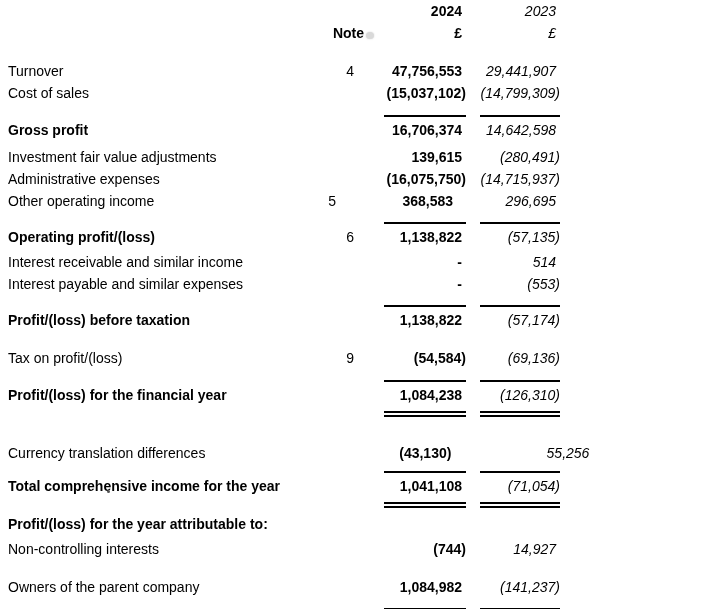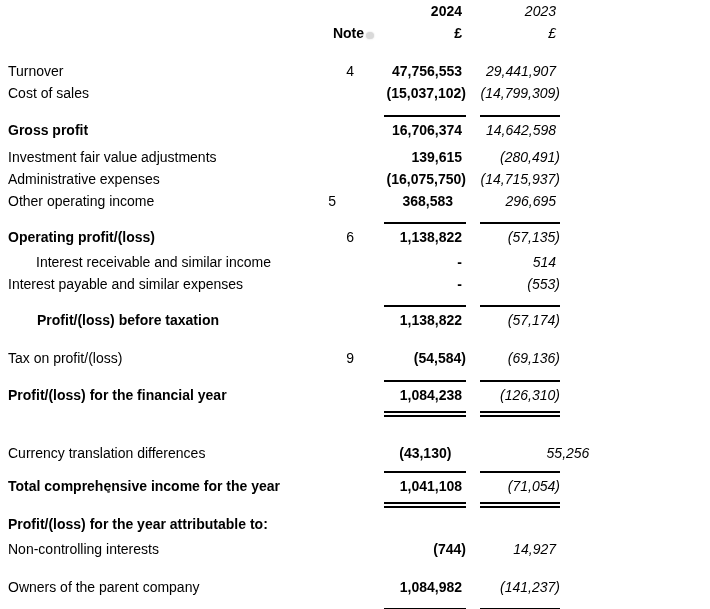--- a/index.html
+++ b/index.html
@@ -150,21 +150,21 @@
         <div class="cell ruled">
           <div class="rule w23"></div>
         </div>
       </div>
       <div class="row" style="margin-top: 2px;">
         <div class="cell label b">Operating profit/(loss)</div>
         <div class="cell note">6</div>
         <div class="cell v24">1,138,822</div>
         <div class="cell v23 neg">(57,135)</div>
       </div>
-      <div class="row" style="margin-top: 3px; margin-left: 28px;">
+      <div class="row" style="margin-top: 3px;">
         <div class="cell label">Interest receivable and similar income</div>
         <div class="cell note"></div>
         <div class="cell v24">-</div>
         <div class="cell v23">514</div>
       </div>
       <div class="row" style="margin-top: 0px;">
         <div class="cell label">Interest payable and similar expenses</div>
         <div class="cell note"></div>
         <div class="cell v24">-</div>
         <div class="cell v23 neg">(553)</div>
@@ -172,21 +172,21 @@
       <div class="row line-row" style="margin-top: 10px;">
         <div class="cell label"></div>
         <div class="cell note"></div>
         <div class="cell ruled">
           <div class="rule w24"></div>
         </div>
         <div class="cell ruled">
           <div class="rule w23"></div>
         </div>
       </div>
-      <div class="row" style="margin-top: 2px; margin-left: 29px;">
+      <div class="row" style="margin-top: 2px;">
         <div class="cell label b">Profit/(loss) before taxation</div>
         <div class="cell note"></div>
         <div class="cell v24">1,138,822</div>
         <div class="cell v23 neg">(57,174)</div>
       </div>
       <div class="row" style="margin-top: 16px;">
         <div class="cell label">Tax on profit/(loss)</div>
         <div class="cell note">9</div>
         <div class="cell v24 neg">(54,584)</div>
         <div class="cell v23 neg">(69,136)</div>

